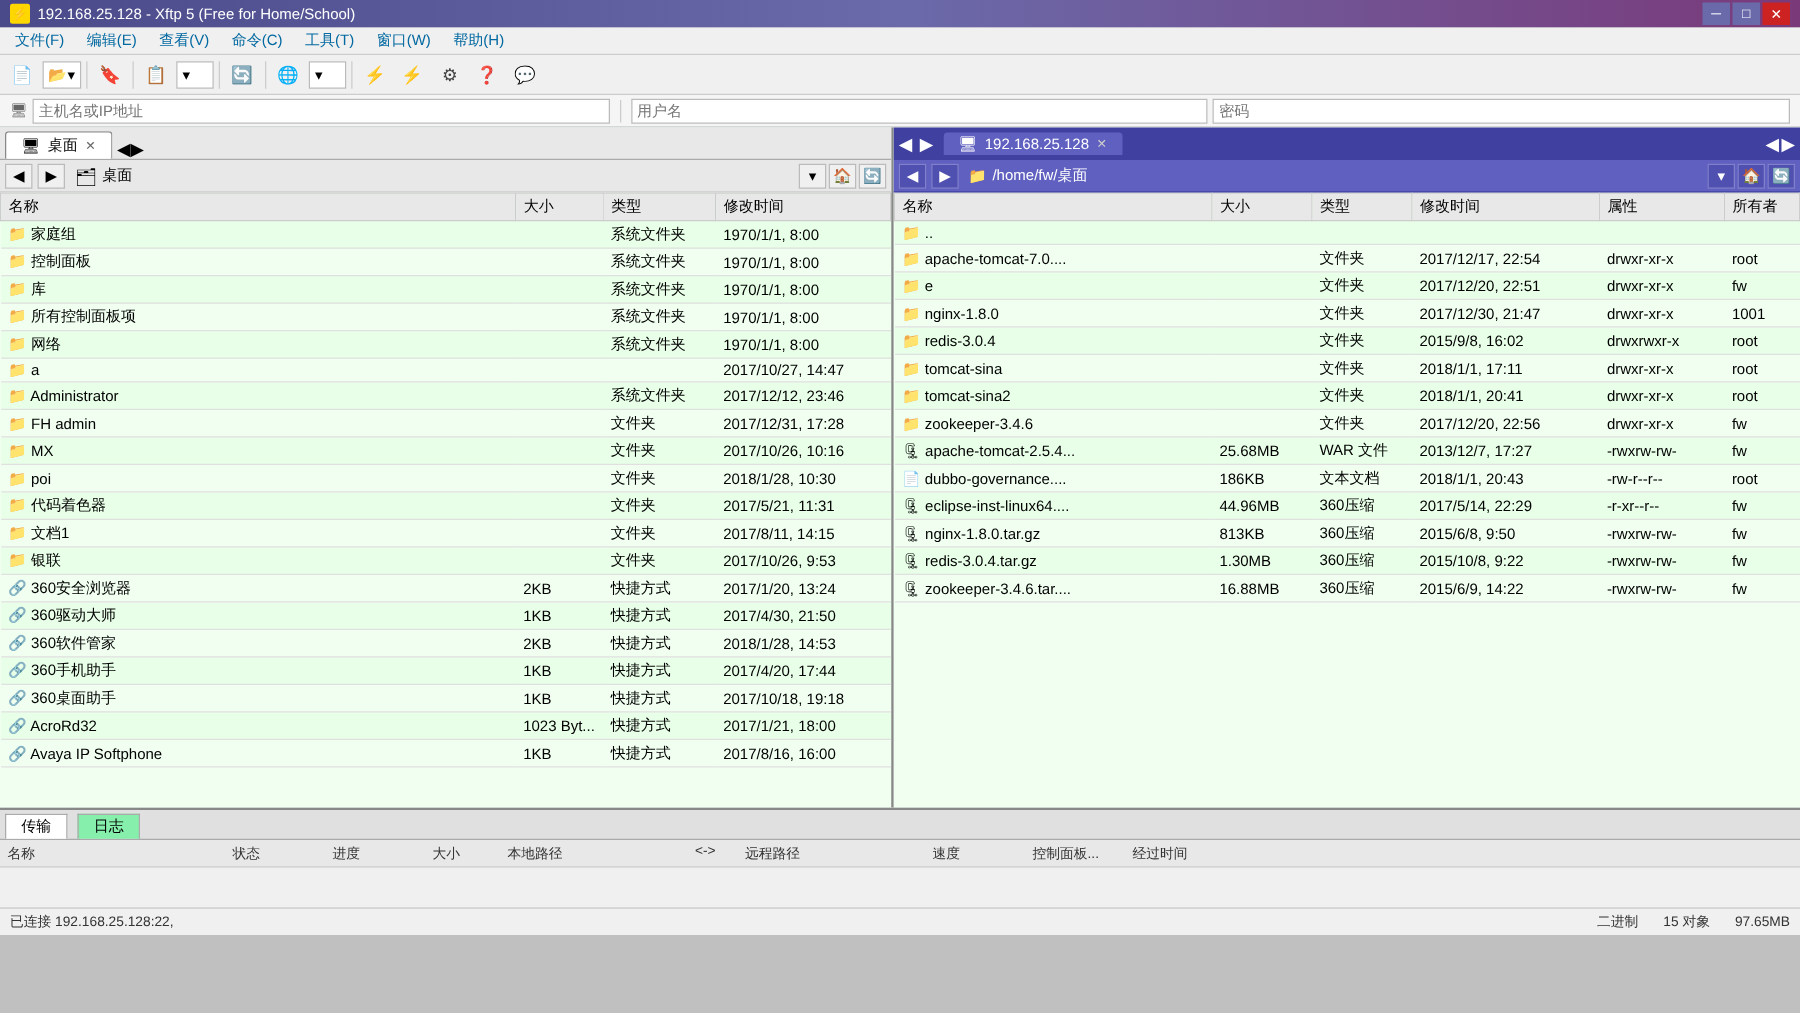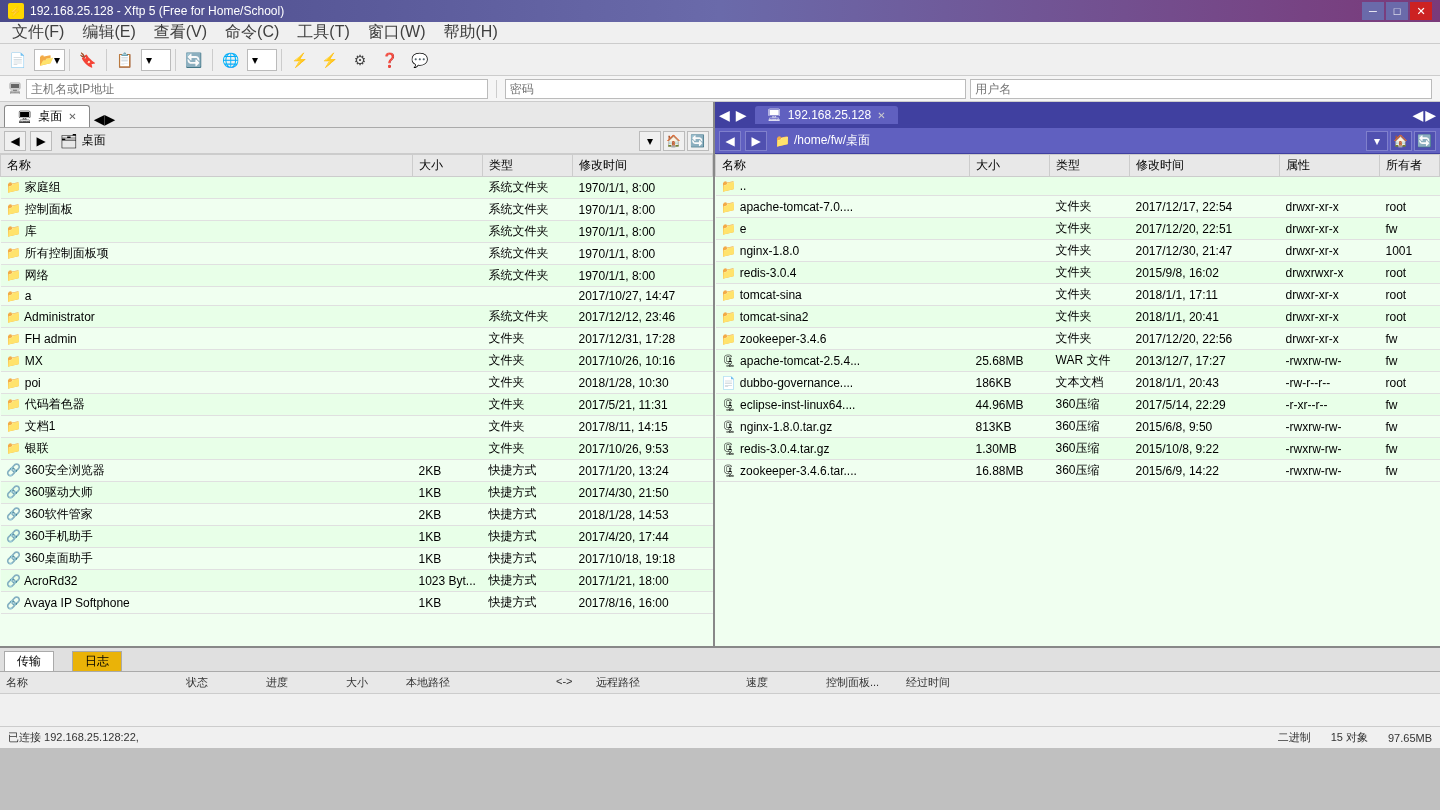--- a/index.html
+++ b/index.html
@@ -30,22 +30,22 @@
       height: 22px;
       display: flex;
       align-items: center;
       padding: 0 4px;
       border-bottom: 1px solid #ccc;
       gap: 2px;
     }
     .menu-item {
       padding: 2px 8px;
       cursor: pointer;
-      font-size: 16px;
-      color: #404040;
+      font-size: 12px;
+      color: #0369a1;
     }
 
     
     .toolbar {
       background: #f0f0f0;
       height: 32px;
       display: flex;
       align-items: center;
       padding: 0 4px;
       border-bottom: 1px solid #ccc;
@@ -201,29 +201,29 @@
       height: 80px;
       background: #f0f0f0;
       border-top: 2px solid #888;
     }
     .transfer-tabs {
       height: 24px;
       background: #e0e0e0;
       display: flex;
       align-items: flex-end;
       padding: 0 4px;
-      gap: 18px;
+      gap: 8px;
       border-bottom: 1px solid #aaa;
     }
     .transfer-tab {
       height: 20px;
       padding: 0 12px;
       border: 1px solid #aaa;
       border-bottom: none;
-      background: #eab308;
+      background: #86efac;
       cursor: pointer;
       font-size: 12px;
       display: flex;
       align-items: center;
     }
     .transfer-tab.active { background: white; }
     .transfer-header {
       display: flex;
       background: #e8e8e8;
       border-bottom: 1px solid #ccc;
@@ -296,22 +296,22 @@
   <button class="toolbar-btn">⚡</button>
   <button class="toolbar-btn">⚙</button>
   <button class="toolbar-btn">❓</button>
   <button class="toolbar-btn">💬</button>
 </div>
 
 <div class="address-bar">
   <span class="address-label">🖥</span>
   <input class="address-input" type="text" placeholder="主机名或IP地址" style="">
   <div class="address-sep"></div>
+  <input class="address-input" type="text" style="width: 120px;" placeholder="用户名">
   <input class="address-input" type="password" style="width: 120px;" placeholder="密码">
-  <input class="address-input" type="text" style="width: 120px;" placeholder="用户名">
 </div>
 
 <div style="display:flex; height: 544px;">
 
   <div class="local-panel">
 
     <div class="tab-bar-local">
       <div class="tab active">
         <span>🖥</span>
         <span>桌面</span>

